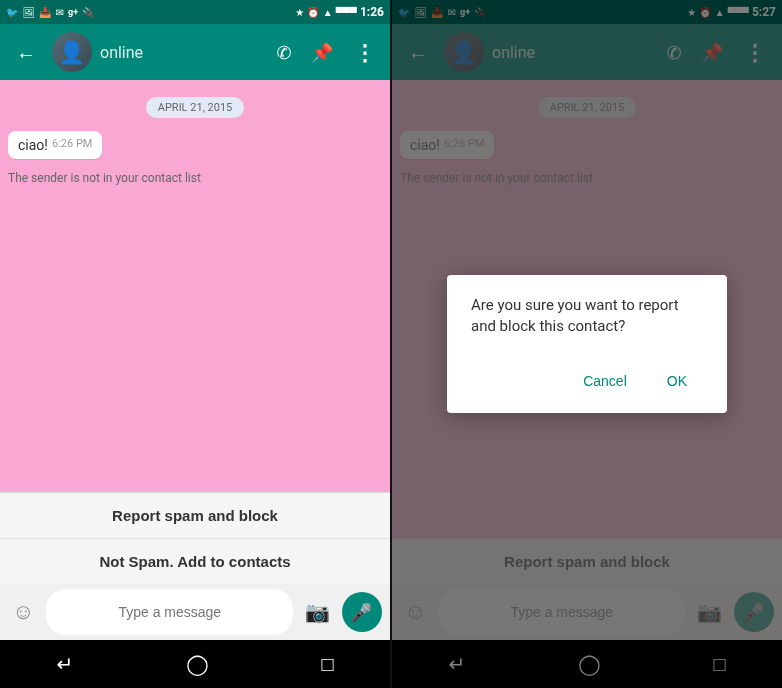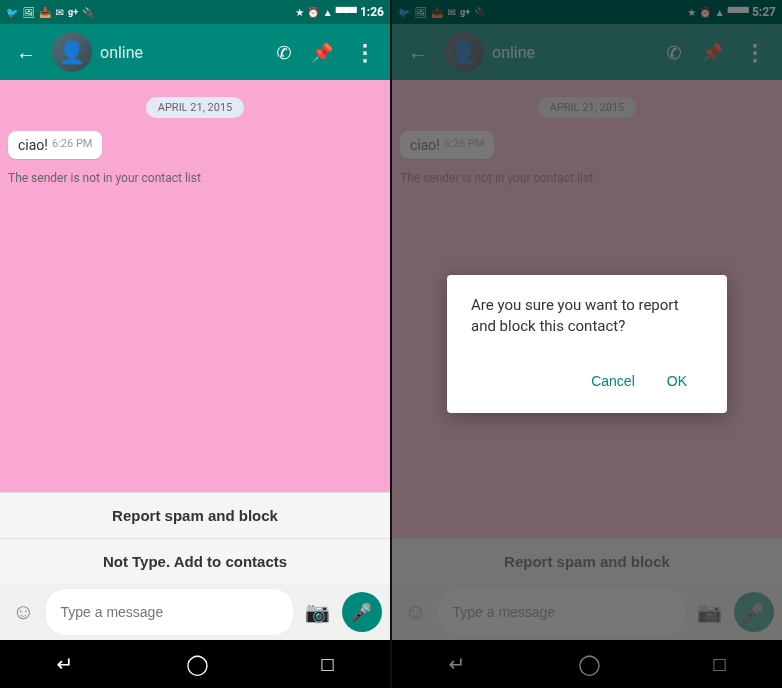--- a/index.html
+++ b/index.html
@@ -221,20 +221,21 @@
     .message-input {
       flex: 1;
       height: 46px;
       background: white;
       border-radius: 20px;
       border: none;
       padding: 8px 14px;
       font-size: 14px;
       color: #999;
       outline: none;
+      text-align: center;
     }
 
     .camera-btn {
       font-size: 20px;
       color: #888;
       cursor: pointer;
       padding: 4px;
     }
 
     .mic-btn {
@@ -297,20 +298,21 @@
     .dialog-title {
       font-size: 15px;
       color: #333;
       margin-bottom: 20px;
       line-height: 1.4;
     }
 
     .dialog-actions {
       display: flex;
       justify-content: flex-end;
+      gap: 8px;
       padding: 8px 0;
     }
 
     .dialog-btn {
       padding: 8px 16px;
       background: transparent;
       border: none;
       font-size: 14px;
       font-weight: 500;
       color: #00897b;
@@ -378,21 +380,21 @@
     </div>
     <div class="message-bubble">
       <span class="message-text">ciao!</span>
       <span class="message-time">6:26 PM</span>
     </div>
     <div class="sender-warning">The sender is not in your contact list</div>
   </div>
 
   <div class="spam-buttons">
     <button class="spam-btn">Report spam and block</button>
-    <button class="spam-btn">Not Type. Add to contacts</button>
+    <button class="spam-btn">Not Spam. Add to contacts</button>
   </div>
 
   <div class="input-area">
     <span class="emoji-btn">☺</span>
     <input class="message-input" type="text" placeholder="Type a message" style="">
     <span class="camera-btn">📷</span>
     <div class="mic-btn">
       <span>🎤</span>
     </div>
   </div>

